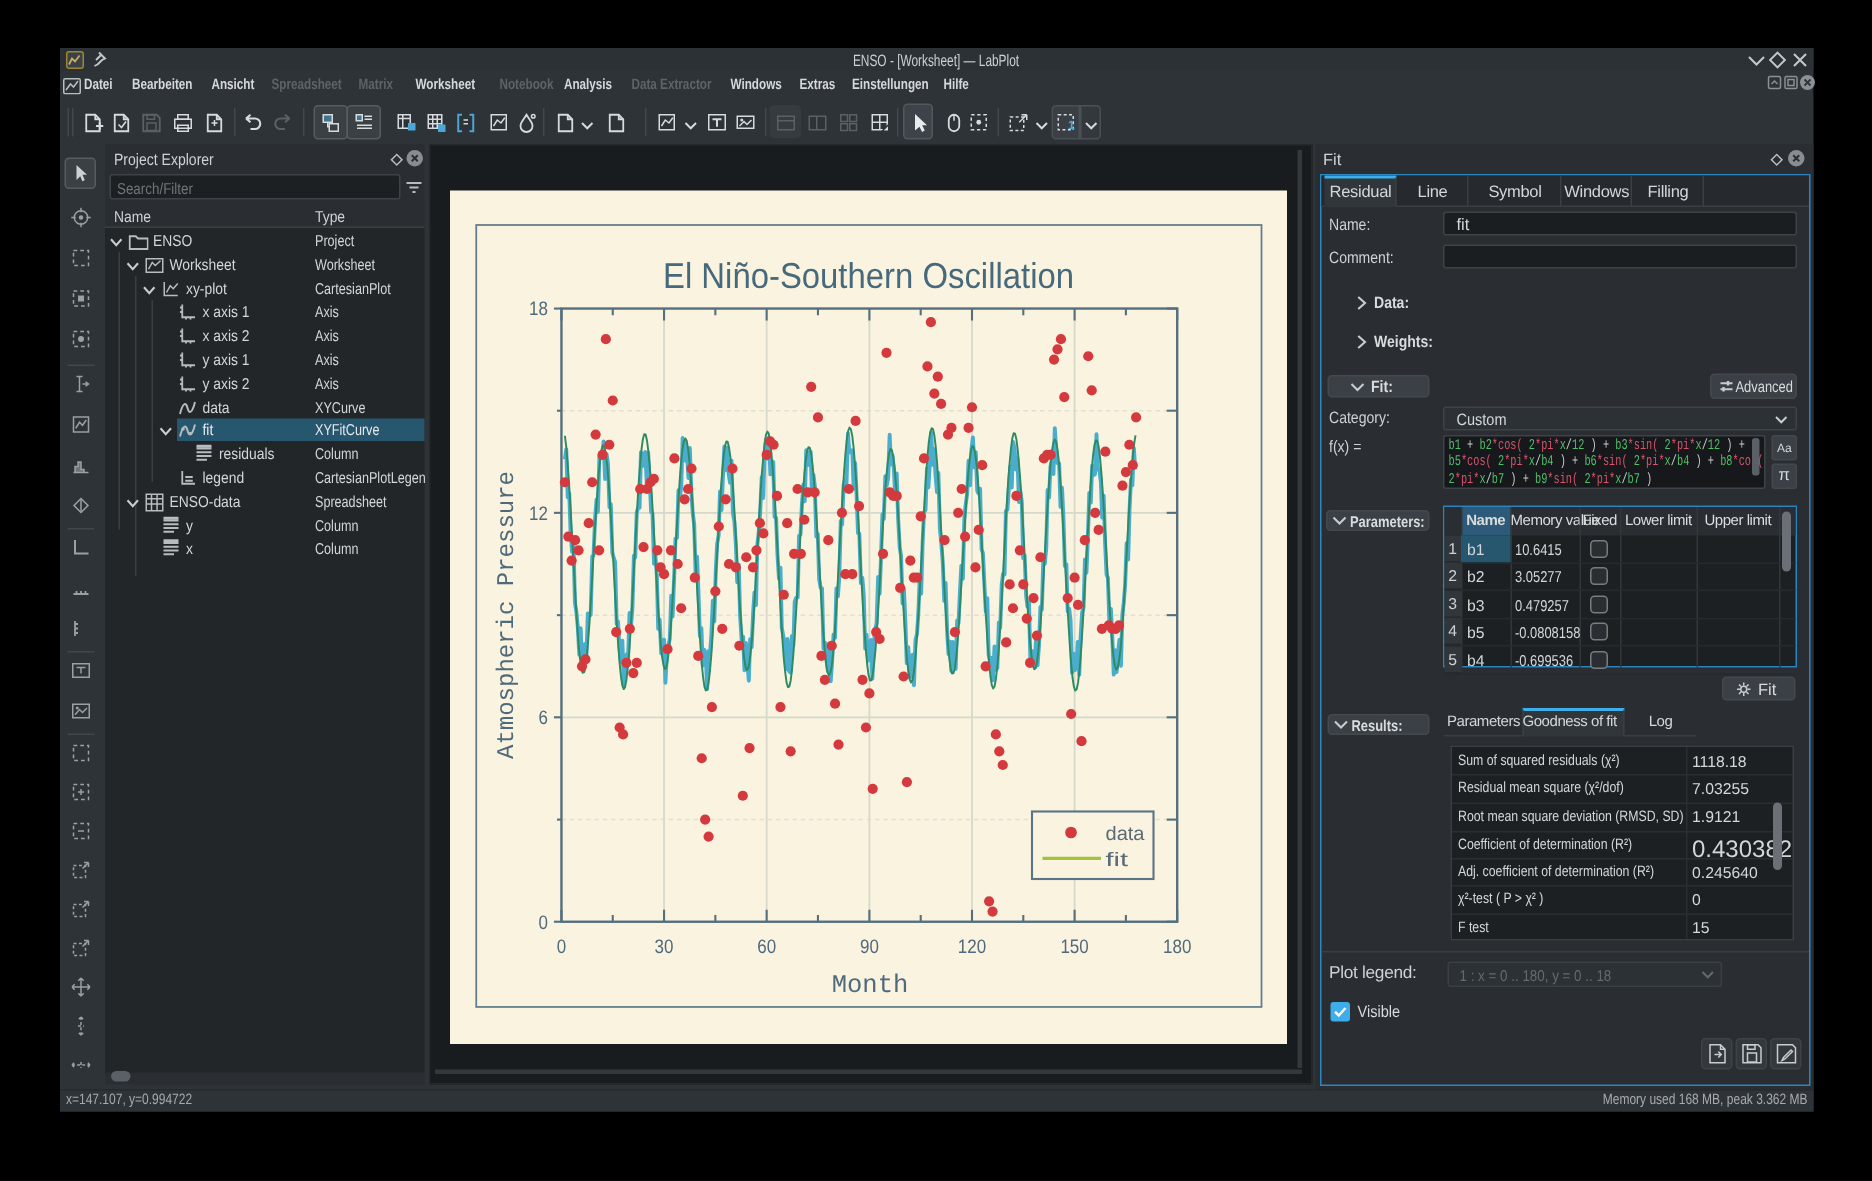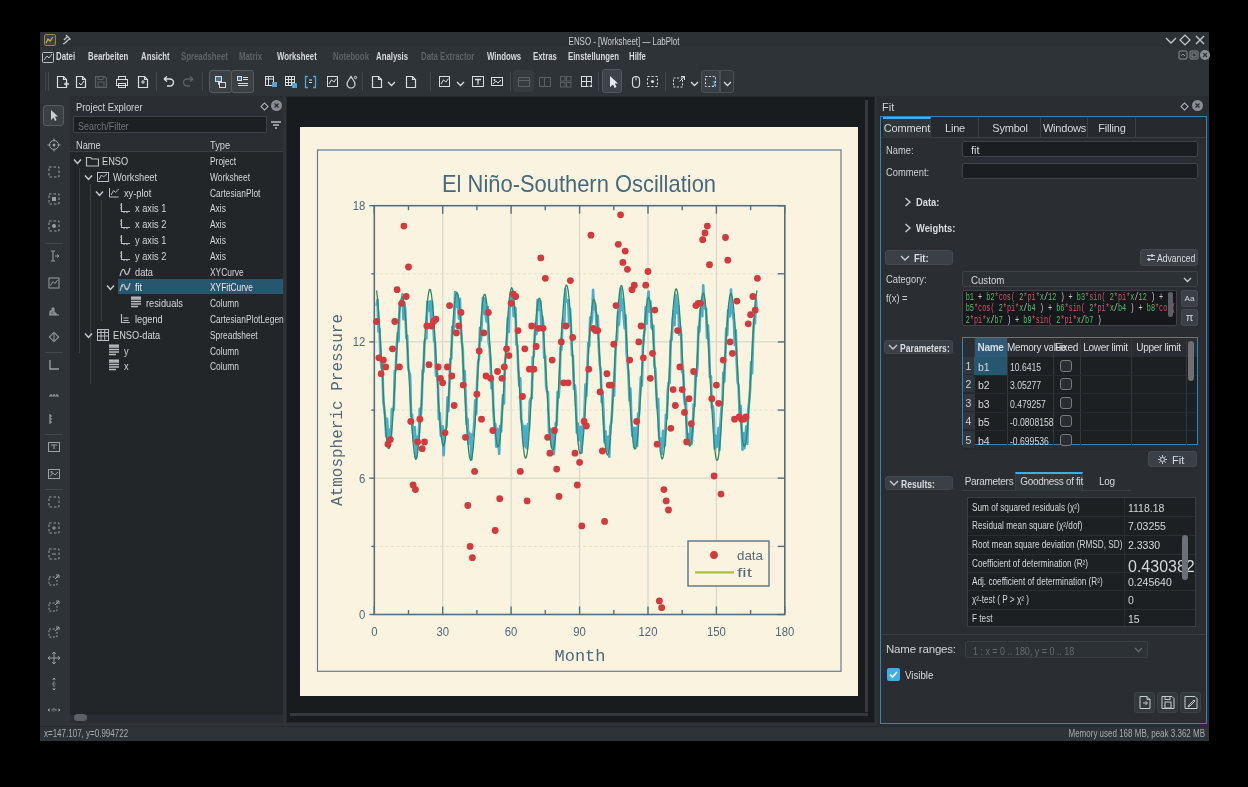--- a/index.html
+++ b/index.html
@@ -664,21 +664,21 @@
     <rect x="2" y="2" width="5" height="5" transform="rotate(45 4.5 4.5)" stroke="#b6bcc0" fill="none"></rect>
   </svg>
 <div class="abs" style="left:1192px;top:100px;width:11px;height:11px;border-radius:50%;background:#878d92">
     <svg width="11" height="11">
       <path d="M3.5 3.5 L7.5 7.5 M7.5 3.5 L3.5 7.5" stroke="#2a2e33" stroke-width="1.3"></path>
     </svg>
   </div>
 <div class="abs" style="left:880px;top:116px;width:327px;height:608px;border:1px solid #2b86c0;background:#2a2e33"></div>
 <div class="abs" style="left:881px;top:117px;width:325px;height:21px;background:#26292d;border-bottom:1px solid #3a3f44"></div>
 <div class="abs" style="left:883px;top:117px;width:48px;height:21px;background:#31363b;border-top:2px solid #3daee9;border-right:1px solid #3a3f44"></div>
-<div class="abs" style="left:883px;top:122px;width:48px;text-align:center;font-size:11px;letter-spacing:-0.2px;color:#d3d7da">Comment</div>
+<div class="abs" style="left:883px;top:122px;width:48px;text-align:center;font-size:11px;letter-spacing:-0.2px;color:#d3d7da">Residual</div>
 <div class="abs" style="left:931px;top:117px;width:48px;height:21px;border-right:1px solid #3a3f44"></div>
 <div class="abs" style="left:931px;top:122px;width:48px;text-align:center;font-size:11px;letter-spacing:-0.2px;color:#d3d7da">Line</div>
 <div class="abs" style="left:979px;top:117px;width:62px;height:21px;border-right:1px solid #3a3f44"></div>
 <div class="abs" style="left:979px;top:122px;width:62px;text-align:center;font-size:11px;letter-spacing:-0.2px;color:#d3d7da">Symbol</div>
 <div class="abs" style="left:1041px;top:117px;width:47px;height:21px;border-right:1px solid #3a3f44"></div>
 <div class="abs" style="left:1041px;top:122px;width:47px;text-align:center;font-size:11px;letter-spacing:-0.2px;color:#d3d7da">Windows</div>
 <div class="abs" style="left:1088px;top:117px;width:48px;height:21px;border-right:1px solid #3a3f44"></div>
 <div class="abs" style="left:1088px;top:122px;width:48px;text-align:center;font-size:11px;letter-spacing:-0.2px;color:#d3d7da">Filling</div>
 <div class="abs" style="left:886px;top:144px;font-size:11px;color:#ced2d5;transform:scaleX(0.85);transform-origin:0 0">Name:</div>
 <div class="abs" style="left:962px;top:141px;width:236px;height:16px;background:#1b1e20;border:1px solid #3e4347;border-radius:2px"></div>
@@ -770,49 +770,49 @@
   </svg>
 <div class="abs" style="left:1172px;top:454px;font-size:11px;color:#d9dcde">Fit</div>
 <div class="abs" style="left:885px;top:476px;width:68px;height:14px;background:#3a4045;border:1px solid #45494e;border-radius:3px"></div>
 <svg class="abs" style="left:889px;top:479px" width="10" height="8">
     <polyline points="1,2 5,6 9,2" stroke="#c8ccd0" stroke-width="1.4" fill="none"></polyline>
   </svg>
 <div class="abs" style="left:901px;top:478px;font-size:10.5px;font-weight:700;color:#d9dcde;transform:scaleX(0.82);transform-origin:0 0">Results:</div>
 <div class="abs" style="left:963px;top:472px;width:52px;height:19px;border-bottom:1px solid #3a3f44"></div>
 <div class="abs" style="left:963px;top:476px;width:52px;text-align:center;font-size:10px;letter-spacing:-0.3px;white-space:nowrap;color:#d3d7da">Parameters</div>
 <div class="abs" style="left:1015px;top:472px;width:68px;height:19px;background:#31363b;border-top:2px solid #3daee9;border-left:1px solid #3a3f44;border-right:1px solid #3a3f44"></div>
-<div class="abs" style="left:1015px;top:476px;width:68px;text-align:right;font-size:10px;letter-spacing:-0.3px;white-space:nowrap;color:#d3d7da">Goodness of fit</div>
+<div class="abs" style="left:1015px;top:476px;width:68px;text-align:left;font-size:10px;letter-spacing:-0.3px;white-space:nowrap;color:#d3d7da">Goodness of fit</div>
 <div class="abs" style="left:1083px;top:472px;width:48px;height:19px;border-bottom:1px solid #3a3f44"></div>
 <div class="abs" style="left:1083px;top:476px;width:48px;text-align:center;font-size:10px;letter-spacing:-0.3px;white-space:nowrap;color:#d3d7da">Log</div>
 <div class="abs" style="left:967px;top:497px;width:229px;height:130px;background:#1d2023;border:1px solid #3a3f44"></div>
 <div class="abs" style="left:972px;top:502px;font-size:10px;color:#d3d7da;width:184px;white-space:nowrap;transform:scaleX(0.82);transform-origin:0 0">Sum of squared residuals (χ²)</div>
 <div class="abs" style="left:1128px;top:502px;font-size:10.5px;color:#d3d7da">1118.18</div>
 <div class="abs" style="left:968px;top:516px;width:227px;height:1px;background:#2a2e31"></div>
 <div class="abs" style="left:972px;top:520px;font-size:10px;color:#d3d7da;width:184px;white-space:nowrap;transform:scaleX(0.82);transform-origin:0 0">Residual mean square (χ²/dof)</div>
 <div class="abs" style="left:1128px;top:520px;font-size:10.5px;color:#d3d7da">7.03255</div>
 <div class="abs" style="left:968px;top:535px;width:227px;height:1px;background:#2a2e31"></div>
 <div class="abs" style="left:972px;top:539px;font-size:10px;color:#d3d7da;width:184px;white-space:nowrap;transform:scaleX(0.82);transform-origin:0 0">Root mean square deviation (RMSD, SD)</div>
-<div class="abs" style="left:1128px;top:539px;font-size:10.5px;color:#d3d7da">2.3330</div>
+<div class="abs" style="left:1128px;top:539px;font-size:10.5px;color:#d3d7da">1.9121</div>
 <div class="abs" style="left:968px;top:554px;width:227px;height:1px;background:#2a2e31"></div>
 <div class="abs" style="left:972px;top:558px;font-size:10px;color:#d3d7da;width:184px;white-space:nowrap;transform:scaleX(0.82);transform-origin:0 0">Coefficient of determination (R²)</div>
 <div class="abs" style="left:1128px;top:558px;font-size:16px;color:#d3d7da">0.430382</div>
 <div class="abs" style="left:968px;top:572px;width:227px;height:1px;background:#2a2e31"></div>
 <div class="abs" style="left:972px;top:576px;font-size:10px;color:#d3d7da;width:184px;white-space:nowrap;transform:scaleX(0.82);transform-origin:0 0">Adj. coefficient of determination (R²)</div>
 <div class="abs" style="left:1128px;top:576px;font-size:10.5px;color:#d3d7da">0.245640</div>
 <div class="abs" style="left:968px;top:590px;width:227px;height:1px;background:#2a2e31"></div>
 <div class="abs" style="left:972px;top:594px;font-size:10px;color:#d3d7da;width:184px;white-space:nowrap;transform:scaleX(0.82);transform-origin:0 0">χ²-test ( P &gt; χ² )</div>
 <div class="abs" style="left:1128px;top:594px;font-size:10.5px;color:#d3d7da">0</div>
 <div class="abs" style="left:968px;top:609px;width:227px;height:1px;background:#2a2e31"></div>
 <div class="abs" style="left:972px;top:613px;font-size:10px;color:#d3d7da;width:184px;white-space:nowrap;transform:scaleX(0.82);transform-origin:0 0">F test</div>
 <div class="abs" style="left:1128px;top:613px;font-size:10.5px;color:#d3d7da">15</div>
 <div class="abs" style="left:968px;top:628px;width:227px;height:1px;background:#2a2e31"></div>
 <div class="abs" style="left:1124px;top:498px;width:1px;height:128px;background:#2a2e31"></div>
 <div class="abs" style="left:1182px;top:535px;width:6px;height:45px;background:#6a7075;border-radius:3px"></div>
 <div class="abs" style="left:881px;top:634px;width:325px;height:1px;background:#3a3f44"></div>
-<div class="abs" style="left:886px;top:643px;font-size:11.5px;letter-spacing:-0.2px;color:#ced2d5">Name ranges:</div>
+<div class="abs" style="left:886px;top:643px;font-size:11.5px;letter-spacing:-0.2px;color:#ced2d5">Plot legend:</div>
 <div class="abs" style="left:965px;top:641px;width:183px;height:17px;background:#2c3136;border:1px solid #3a3f44;border-radius:2px"></div>
 <div class="abs" style="left:973px;top:645px;font-size:10.5px;color:#656a6e;transform:scaleX(0.85);transform-origin:0 0">1 : x = 0 .. 180, y = 0 .. 18</div>
 <svg class="abs" style="left:1134px;top:647px" width="9" height="6">
     <polyline points="1,1 4.5,4.5 8,1" stroke="#656a6e" stroke-width="1.3" fill="none"></polyline>
   </svg>
 <div class="abs" style="left:887px;top:668px;width:13px;height:13px;background:#3daee9;border-radius:2px">
     <svg width="13" height="13">
       <polyline points="3,6.5 5.5,9 10,4" stroke="#f4f7f8" stroke-width="1.7" fill="none"></polyline>
     </svg>
   </div>

